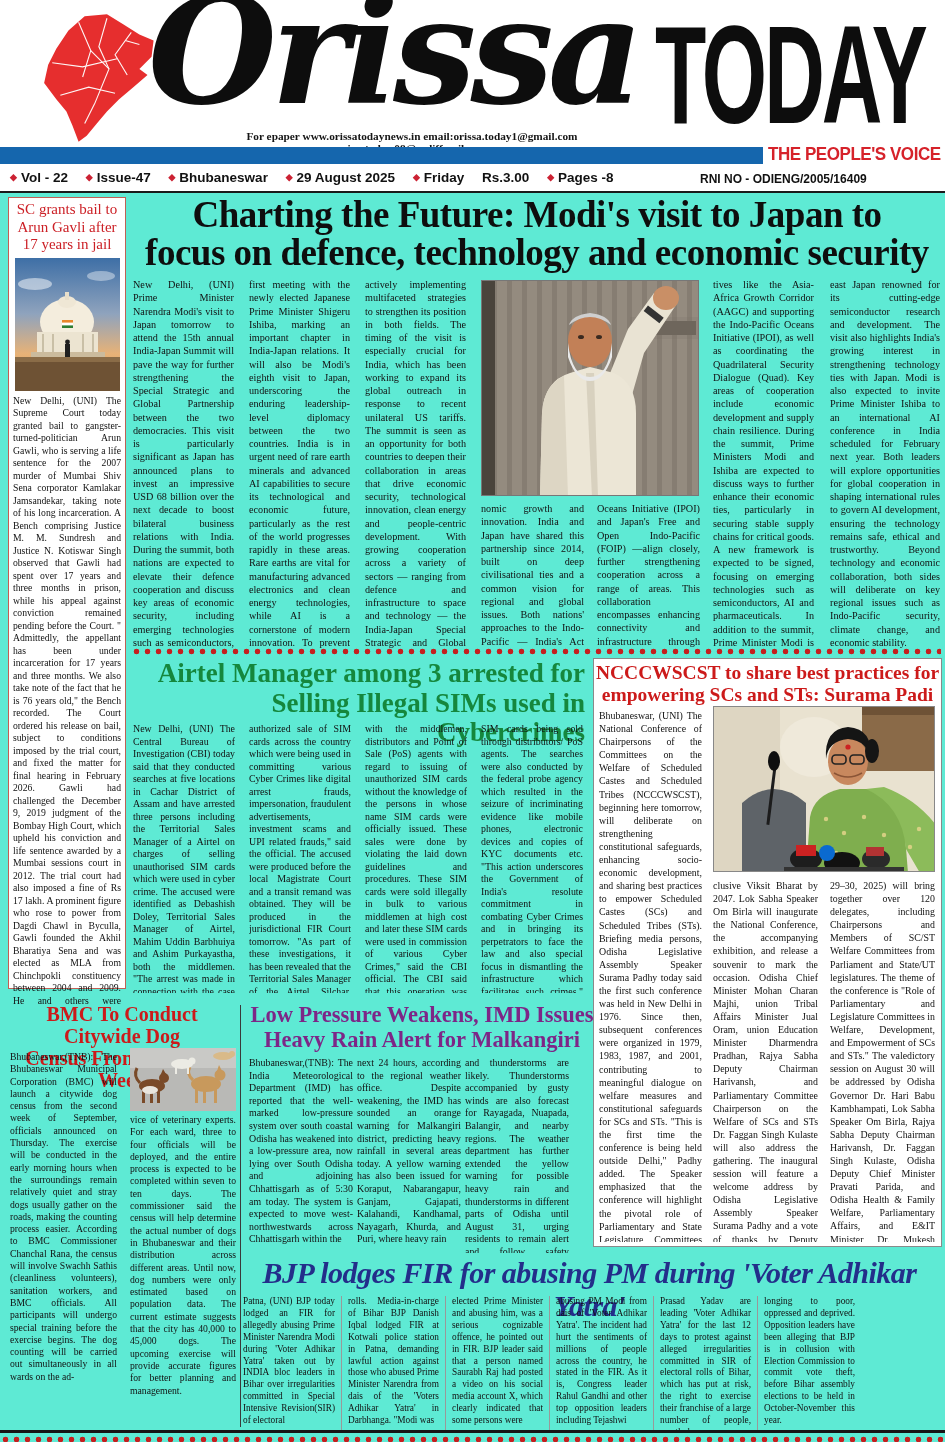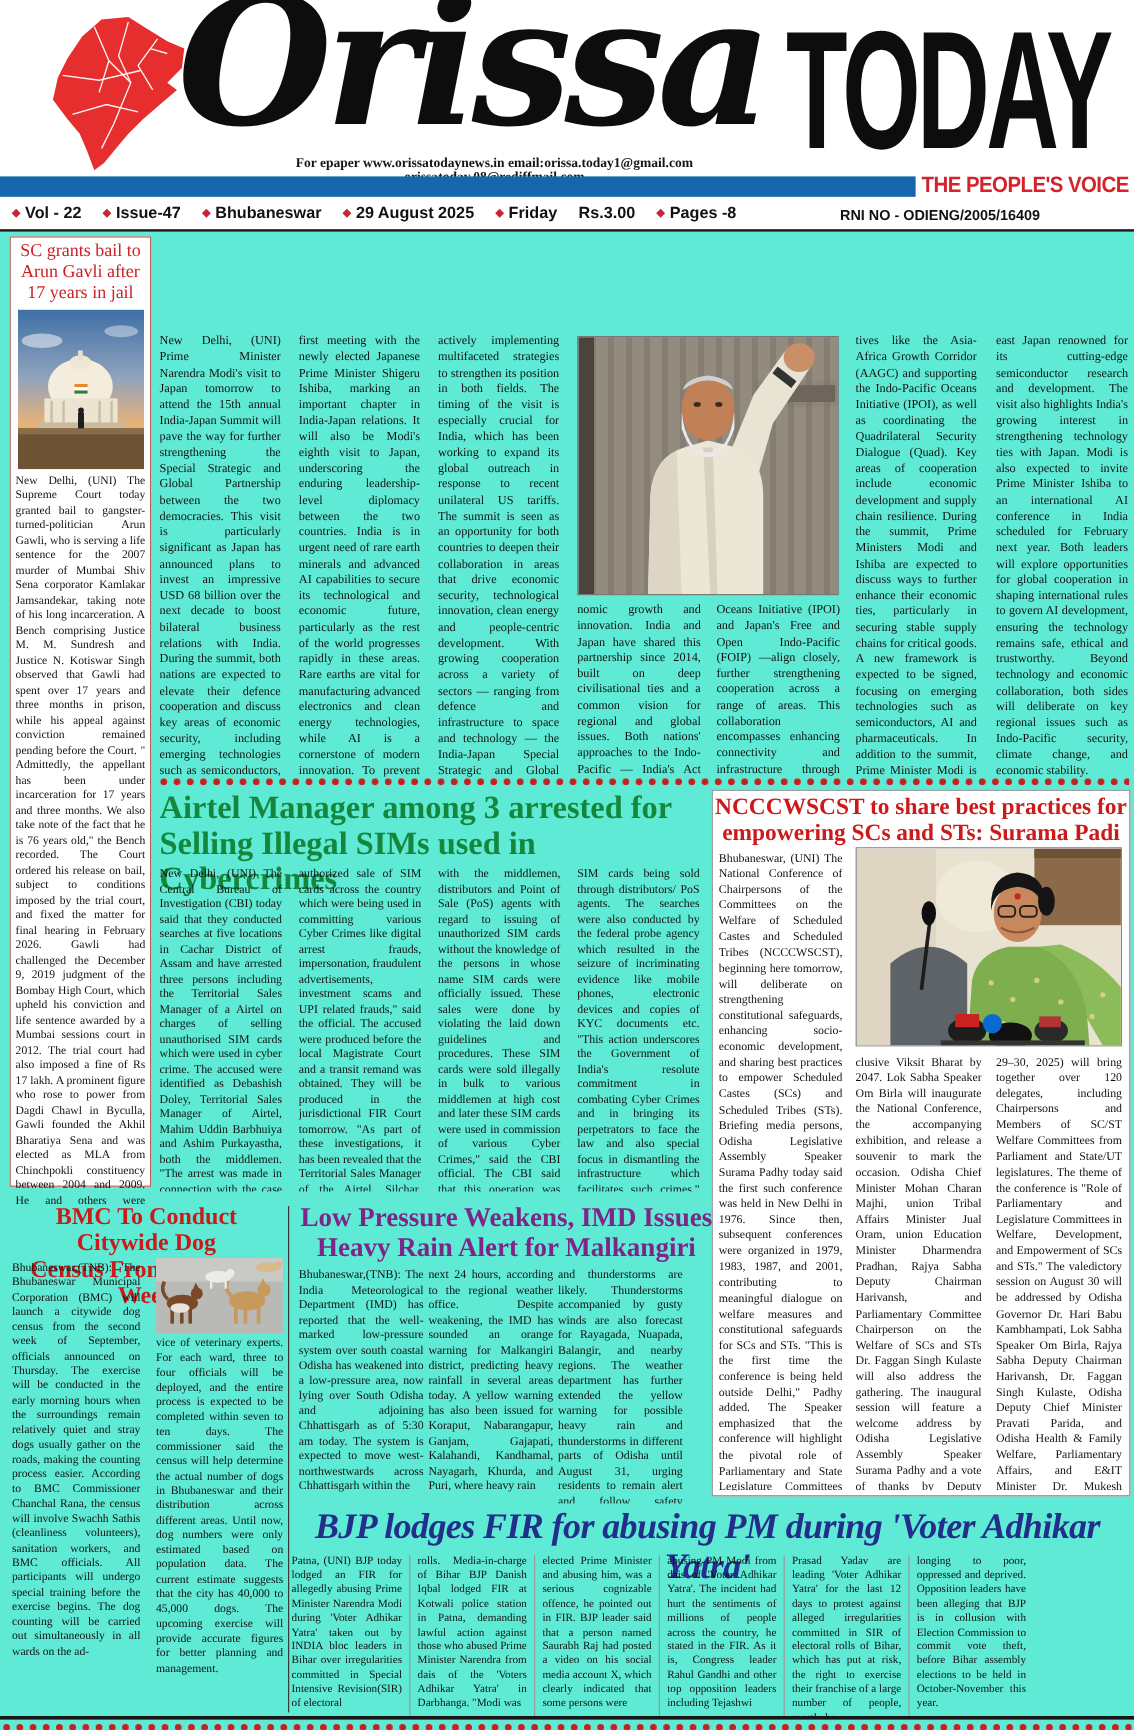--- a/index.html
+++ b/index.html
@@ -52,21 +52,21 @@
                 background:repeating-linear-gradient(90deg,#948b7f 0 10px,#867d72 10px 15px);
                 border:1px solid #777; overflow:hidden; }
   .jhalf { width:103px; height:146px; font-size:10.2px; line-height:13.25px; }
 
   .dots { position:absolute; height:7px;
           background-image:radial-gradient(circle at 3.5px 3.5px, #c51f1f 2.6px, transparent 3.1px);
           background-size:11px 7px; background-repeat:repeat-x; }
 
   
   .airtel { position:absolute; left:133px; top:659px; width:452px; height:336px; }
-  .airtel-title { text-align:left; font-weight:bold; font-size:27px; line-height:29.5px;
+  .airtel-title { text-align:right; font-weight:bold; font-size:27px; line-height:29.5px;
                   color:#15873d; }
   .airtel-body { position:absolute; left:0; top:64px; display:flex; gap:14px; }
   .acol { width:102px; height:270px; font-size:9.9px; line-height:12.5px; }
 
   
   .nccc { position:absolute; left:593px; top:658px; width:349px; height:589px;
           border:1px solid #8a8a8a; background:#fff; }
   .nccc-title { text-align:center; font-weight:bold; font-size:19.5px; line-height:21.5px;
                 color:#cc1a1a; padding-top:3px; }
   .nccc-c1 { left:5px; top:50px; width:103px; height:533px; font-size:9.9px; line-height:13.1px; }
@@ -170,20 +170,24 @@
       <rect x="16" y="94" width="74" height="6" fill="#cbbb9d"></rect>
       <rect x="0" y="99" width="105" height="34" fill="#6e5234"></rect>
       <rect x="0" y="99" width="105" height="5" fill="#8a6c47"></rect>
       <rect x="50" y="86" width="5" height="13" fill="#1f1f1f"></rect>
       <circle cx="52.5" cy="84" r="2.4" fill="#1f1f1f"></circle>
     </svg>
     <div class="sc-body jtext">New Delhi, (UNI) The Supreme Court today granted bail to gangster-turned-politician Arun Gawli, who is serving a life sentence for the 2007 murder of Mumbai Shiv Sena corporator Kamlakar Jamsandekar, taking note of his long incarceration. A Bench comprising Justice M. M. Sundresh and Justice N. Kotiswar Singh observed that Gawli had spent over 17 years and three months in prison, while his appeal against conviction remained pending before the Court. " Admittedly, the appellant has been under incarceration for 17 years and three months. We also take note of the fact that he is 76 years old," the Bench recorded. The Court ordered his release on bail, subject to conditions imposed by the trial court, and fixed the matter for final hearing in February 2026. Gawli had challenged the December 9, 2019 judgment of the Bombay High Court, which upheld his conviction and life sentence awarded by a Mumbai sessions court in 2012. The trial court had also imposed a fine of Rs 17 lakh. A prominent figure who rose to power from Dagdi Chawl in Byculla, Gawli founded the Akhil Bharatiya Sena and was elected as MLA from Chinchpokli constituency between 2004 and 2009. He and others were arrested in 2006 and later convicted in the murder case of Jamsandekar.</div>
   </div>
 
   <div class="japan">
+    <div class="japan-title">
+      <div>Charting the Future: Modi's visit to Japan to</div>
+      <div>focus on defence, technology and economic security</div>
+    </div>
     <div class="japan-body">
       <div class="jcol jtext abs" style="left:0;">New Delhi, (UNI) Prime Minister Narendra Modi's visit to Japan tomorrow to attend the 15th annual India-Japan Summit will pave the way for further strengthening the Special Strategic and Global Partnership between the two democracies. This visit is particularly significant as Japan has announced plans to invest an impressive USD 68 billion over the next decade to boost bilateral business relations with India. During the summit, both nations are expected to elevate their defence cooperation and discuss key areas of economic security, including emerging technologies such as semiconductors, Artificial Intelligence (AI), and critical minerals. This will be Prime Minister Modi's</div>
       <div class="jcol jtext abs" style="left:116px;">first meeting with the newly elected Japanese Prime Minister Shigeru Ishiba, marking an important chapter in India-Japan relations. It will also be Modi's eighth visit to Japan, underscoring the enduring leadership-level diplomacy between the two countries. India is in urgent need of rare earth minerals and advanced AI capabilities to secure its technological and economic future, particularly as the rest of the world progresses rapidly in these areas. Rare earths are vital for manufacturing advanced electronics and clean energy technologies, while AI is a cornerstone of modern innovation. To prevent technological dependence and achieve its strategic goals, India is</div>
       <div class="jcol jtext abs" style="left:232px;">actively implementing multifaceted strategies to strengthen its position in both fields. The timing of the visit is especially crucial for India, which has been working to expand its global outreach in response to recent unilateral US tariffs. The summit is seen as an opportunity for both countries to deepen their collaboration in areas that drive economic security, technological innovation, clean energy and people-centric development. With growing cooperation across a variety of sectors — ranging from defence and infrastructure to space and technology — the India-Japan Special Strategic and Global Partnership is continuously increasing in importance, fostering regional stability, eco-</div>
       <div class="modi-photo">
         <svg viewBox="0 0 218 216" width="218" height="216">
           <rect x="0" y="0" width="13" height="216" fill="#4a443c"></rect>
           <rect x="148" y="36" width="70" height="22" fill="#79716636"></rect>
           <rect x="152" y="40" width="62" height="14" fill="#6e665c"></rect>
           <polygon points="120,216 120,112 146,48 172,12 194,24 162,72 150,114 152,216" fill="#e9e3d3"></polygon>

